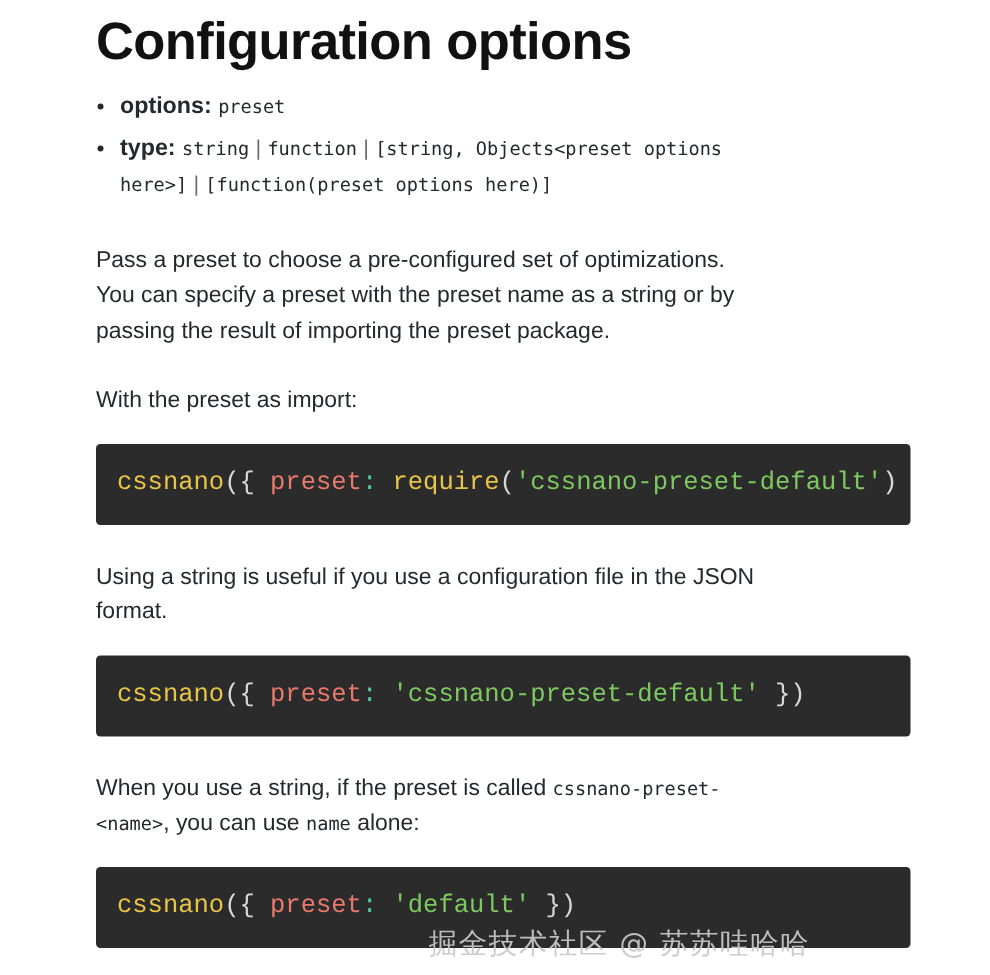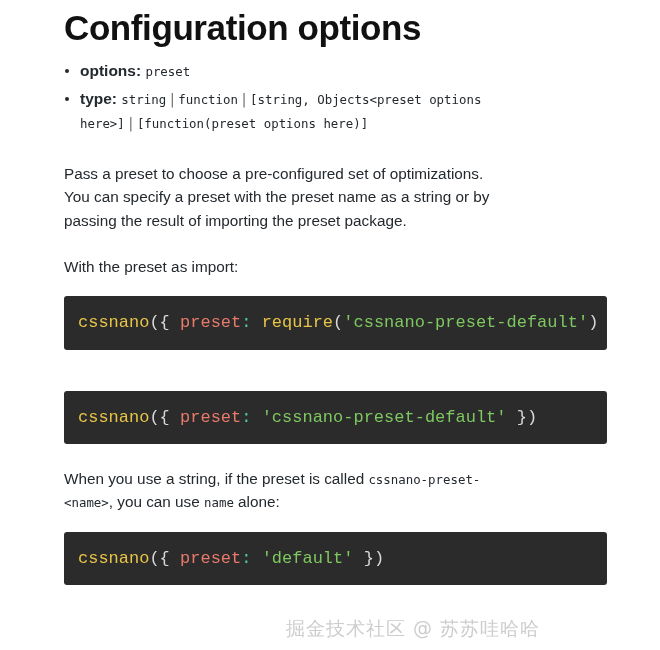--- a/index.html
+++ b/index.html
@@ -147,20 +147,21 @@
   <div class="gap-lg"></div>
 
   <p class="body-text">With the preset as import:</p>
 
   <div class="gap-md"></div>
 
   <pre class="code-block"><code><span class="tok-fn">cssnano</span><span class="tok-punct">({ </span><span class="tok-prop">preset</span><span class="tok-colon">:</span><span class="tok-punct"> </span><span class="tok-fn">require</span><span class="tok-punct">(</span><span class="tok-str">'cssnano-preset-default'</span><span class="tok-punct">) })</span></code></pre>
 
   <div class="gap-lg"></div>
 
+  <p class="body-text"><span>Using a string is useful if you use a configuration file in the JSON</span><br><span>format.</span></p>
 
   <div class="gap-md"></div>
 
   <pre class="code-block"><code><span class="tok-fn">cssnano</span><span class="tok-punct">({ </span><span class="tok-prop">preset</span><span class="tok-colon">:</span><span class="tok-punct"> </span><span class="tok-str">'cssnano-preset-default'</span><span class="tok-punct"> })</span></code></pre>
 
   <div class="gap-lg"></div>
 
   <p class="body-text"><span>When you use a string, if the preset is called </span><code class="code-inline">cssnano-preset-&lt;name&gt;</code><span>, you can use </span><code class="code-inline">name</code><span> alone:</span></p>
 
   <div class="gap-md"></div>

